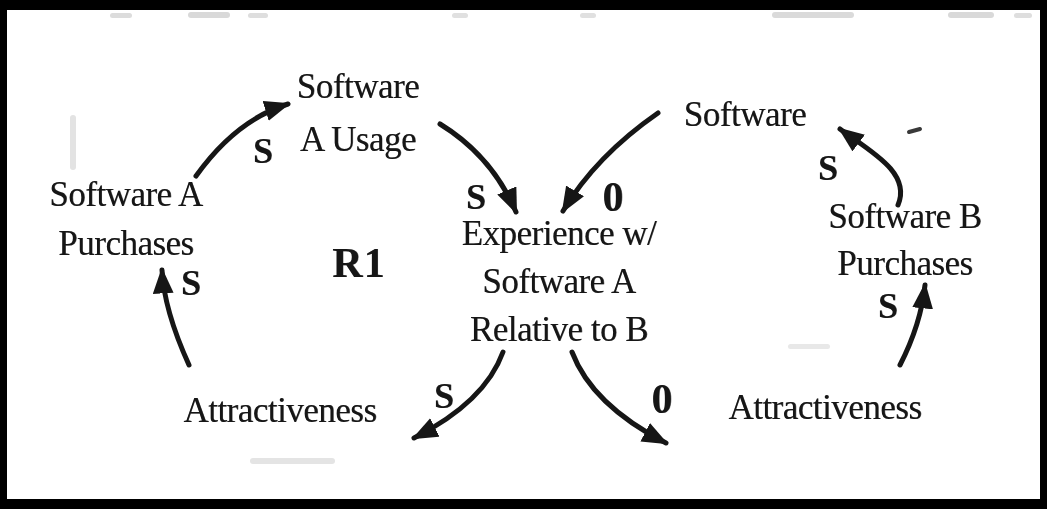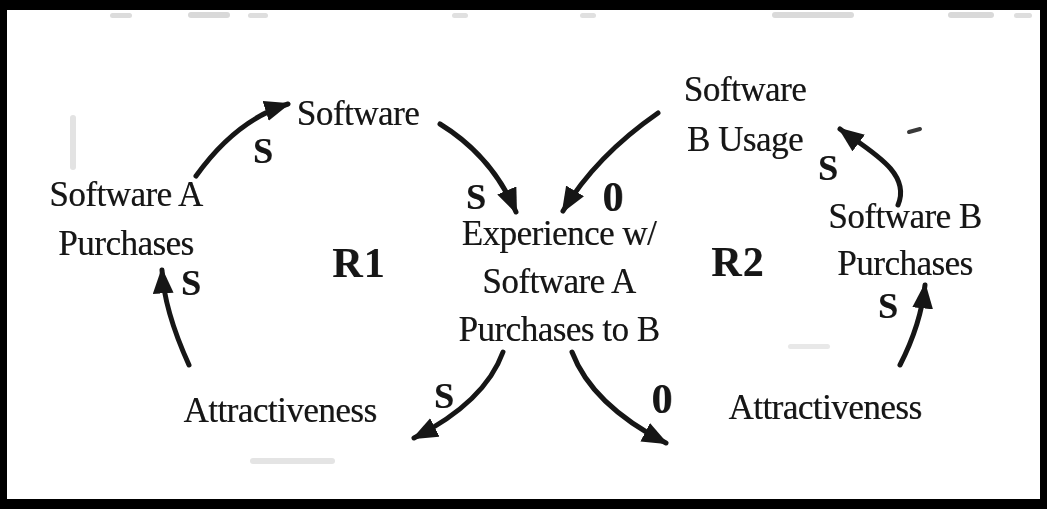--- a/index.html
+++ b/index.html
@@ -86,53 +86,52 @@
     <path class="link" d="M 503 352 Q 485 402 414 438" marker-end="url(#ah)"></path>
     <path class="link" d="M 572 352 Q 592 405 666 443" marker-end="url(#ah)"></path>
     <path class="link" d="M 189 365 Q 164 310 162 270" marker-end="url(#ah)"></path>
     <path class="link" d="M 900 365 Q 921 324 925 285" marker-end="url(#ah)"></path>
     <path class="link" d="M 898 205 C 912 172 868 150 840 129" marker-end="url(#ah)"></path>
     <path class="dash" d="M 909 132 L 920 129"></path>
   </svg>
 
   <div class="node" style="left:358px;top:113px;line-height:53px;">
     <span class="ln">Software</span>
+    <span class="ln">A Usage</span>
   </div>
 
   <div class="node" style="left:126px;top:219px;line-height:49px;">
     <span class="ln">Software A</span>
     <span class="ln">Purchases</span>
   </div>
 
   <div class="node" style="left:559px;top:282px;line-height:48px;">
     <span class="ln">Experience w/</span>
     <span class="ln">Software A</span>
-    <span class="ln">Purchases to B</span>
+    <span class="ln">Relative to B</span>
   </div>
 
   <div class="node" style="left:280px;top:410px;line-height:45px;">
     <span class="ln">Attractiveness</span>
   </div>
 
   <div class="node" style="left:745px;top:115px;line-height:50px;">
     <span class="ln">Software</span>
-    <span class="ln">B Usage</span>
   </div>
 
   <div class="node" style="left:905px;top:240px;line-height:47px;">
     <span class="ln">Software B</span>
     <span class="ln">Purchases</span>
   </div>
 
   <div class="node" style="left:825px;top:408px;line-height:42px;">
     <span class="ln">Attractiveness</span>
   </div>
 
   <div class="lbl r" style="left:359px;top:263px;">R1</div>
-  <div class="lbl r" style="left:738px;top:262px;">R2</div>
 
   <div class="lbl s" style="left:263px;top:151px;">S</div>
   <div class="lbl s" style="left:476px;top:197px;">S</div>
   <div class="lbl o" style="left:613px;top:197px;">0</div>
   <div class="lbl s" style="left:444px;top:396px;">S</div>
   <div class="lbl o" style="left:662px;top:399px;">0</div>
   <div class="lbl s" style="left:191px;top:283px;">S</div>
   <div class="lbl s" style="left:888px;top:306px;">S</div>
   <div class="lbl s" style="left:828px;top:168px;">S</div>
 

